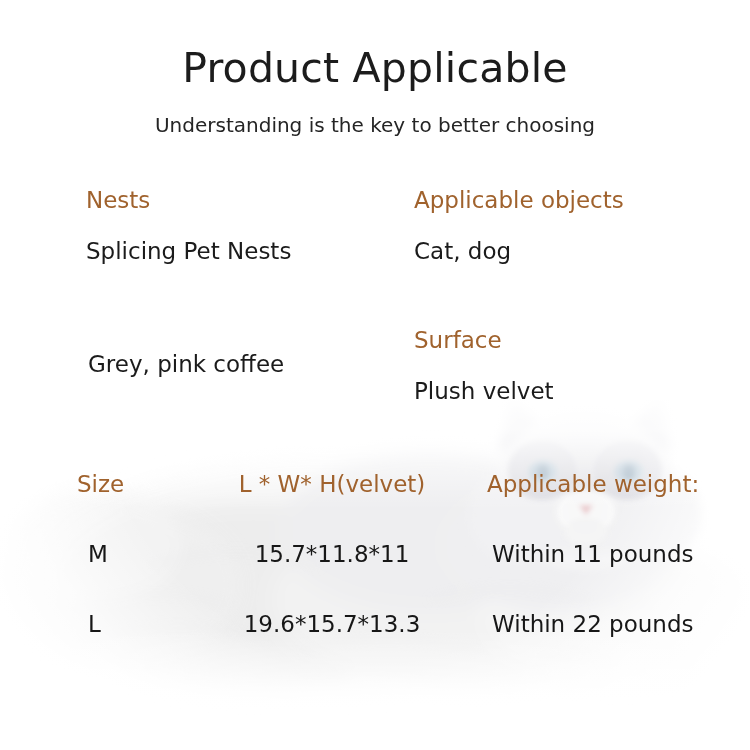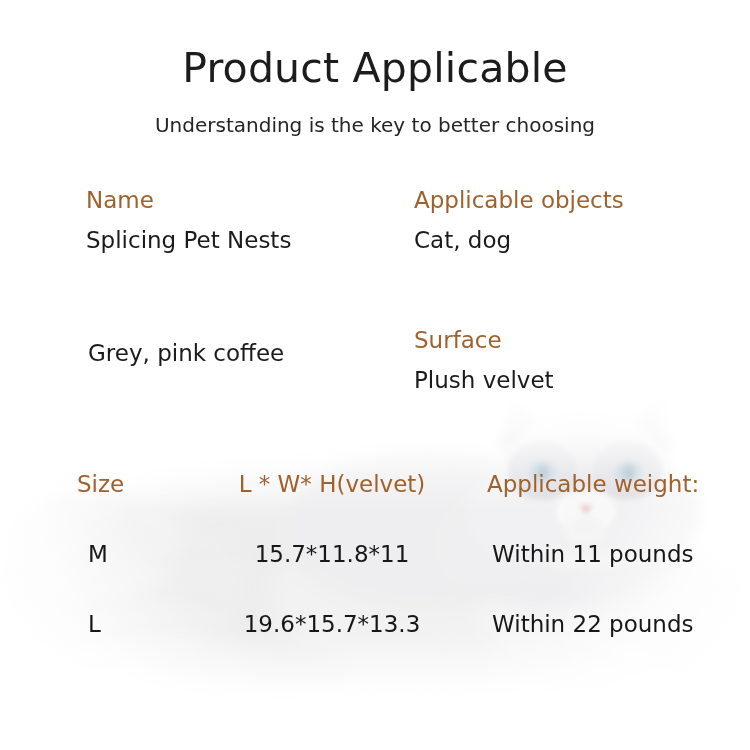--- a/index.html
+++ b/index.html
@@ -76,21 +76,21 @@
     color: #a0622d;
     font-weight: 400;
     white-space: nowrap;
   }
   .attr-value {
     font-size: 23px;
     line-height: 30px;
     color: #1b1b1b;
     font-weight: 400;
     white-space: nowrap;
-    margin-top: 10px;
+    margin-top: 21px;
   }
 
   #attr-name      { left: 86px;  top: 185px; }
   #attr-objects   { left: 414px; top: 185px; }
   #attr-color     { left: 88px;  top: 328px; }
   #attr-surface   { left: 414px; top: 325px; }
 
   
   #size-table {
     position: absolute;
@@ -247,21 +247,21 @@
     </svg>
   </div>
 
   <div id="content">
 
     <div class="title">Product Applicable</div>
 
     <div class="subtitle">Understanding is the key to better choosing</div>
 
     <div class="attr" id="attr-name">
-      <div class="attr-label">Name</div>
+      <div class="attr-label">Nests</div>
       <div class="attr-value">Splicing Pet Nests</div>
     </div>
 
     <div class="attr" id="attr-objects">
       <div class="attr-label">Applicable objects</div>
       <div class="attr-value">Cat, dog</div>
     </div>
 
     <div class="attr" id="attr-color">
       <div class="attr-value">Grey, pink coffee</div>

